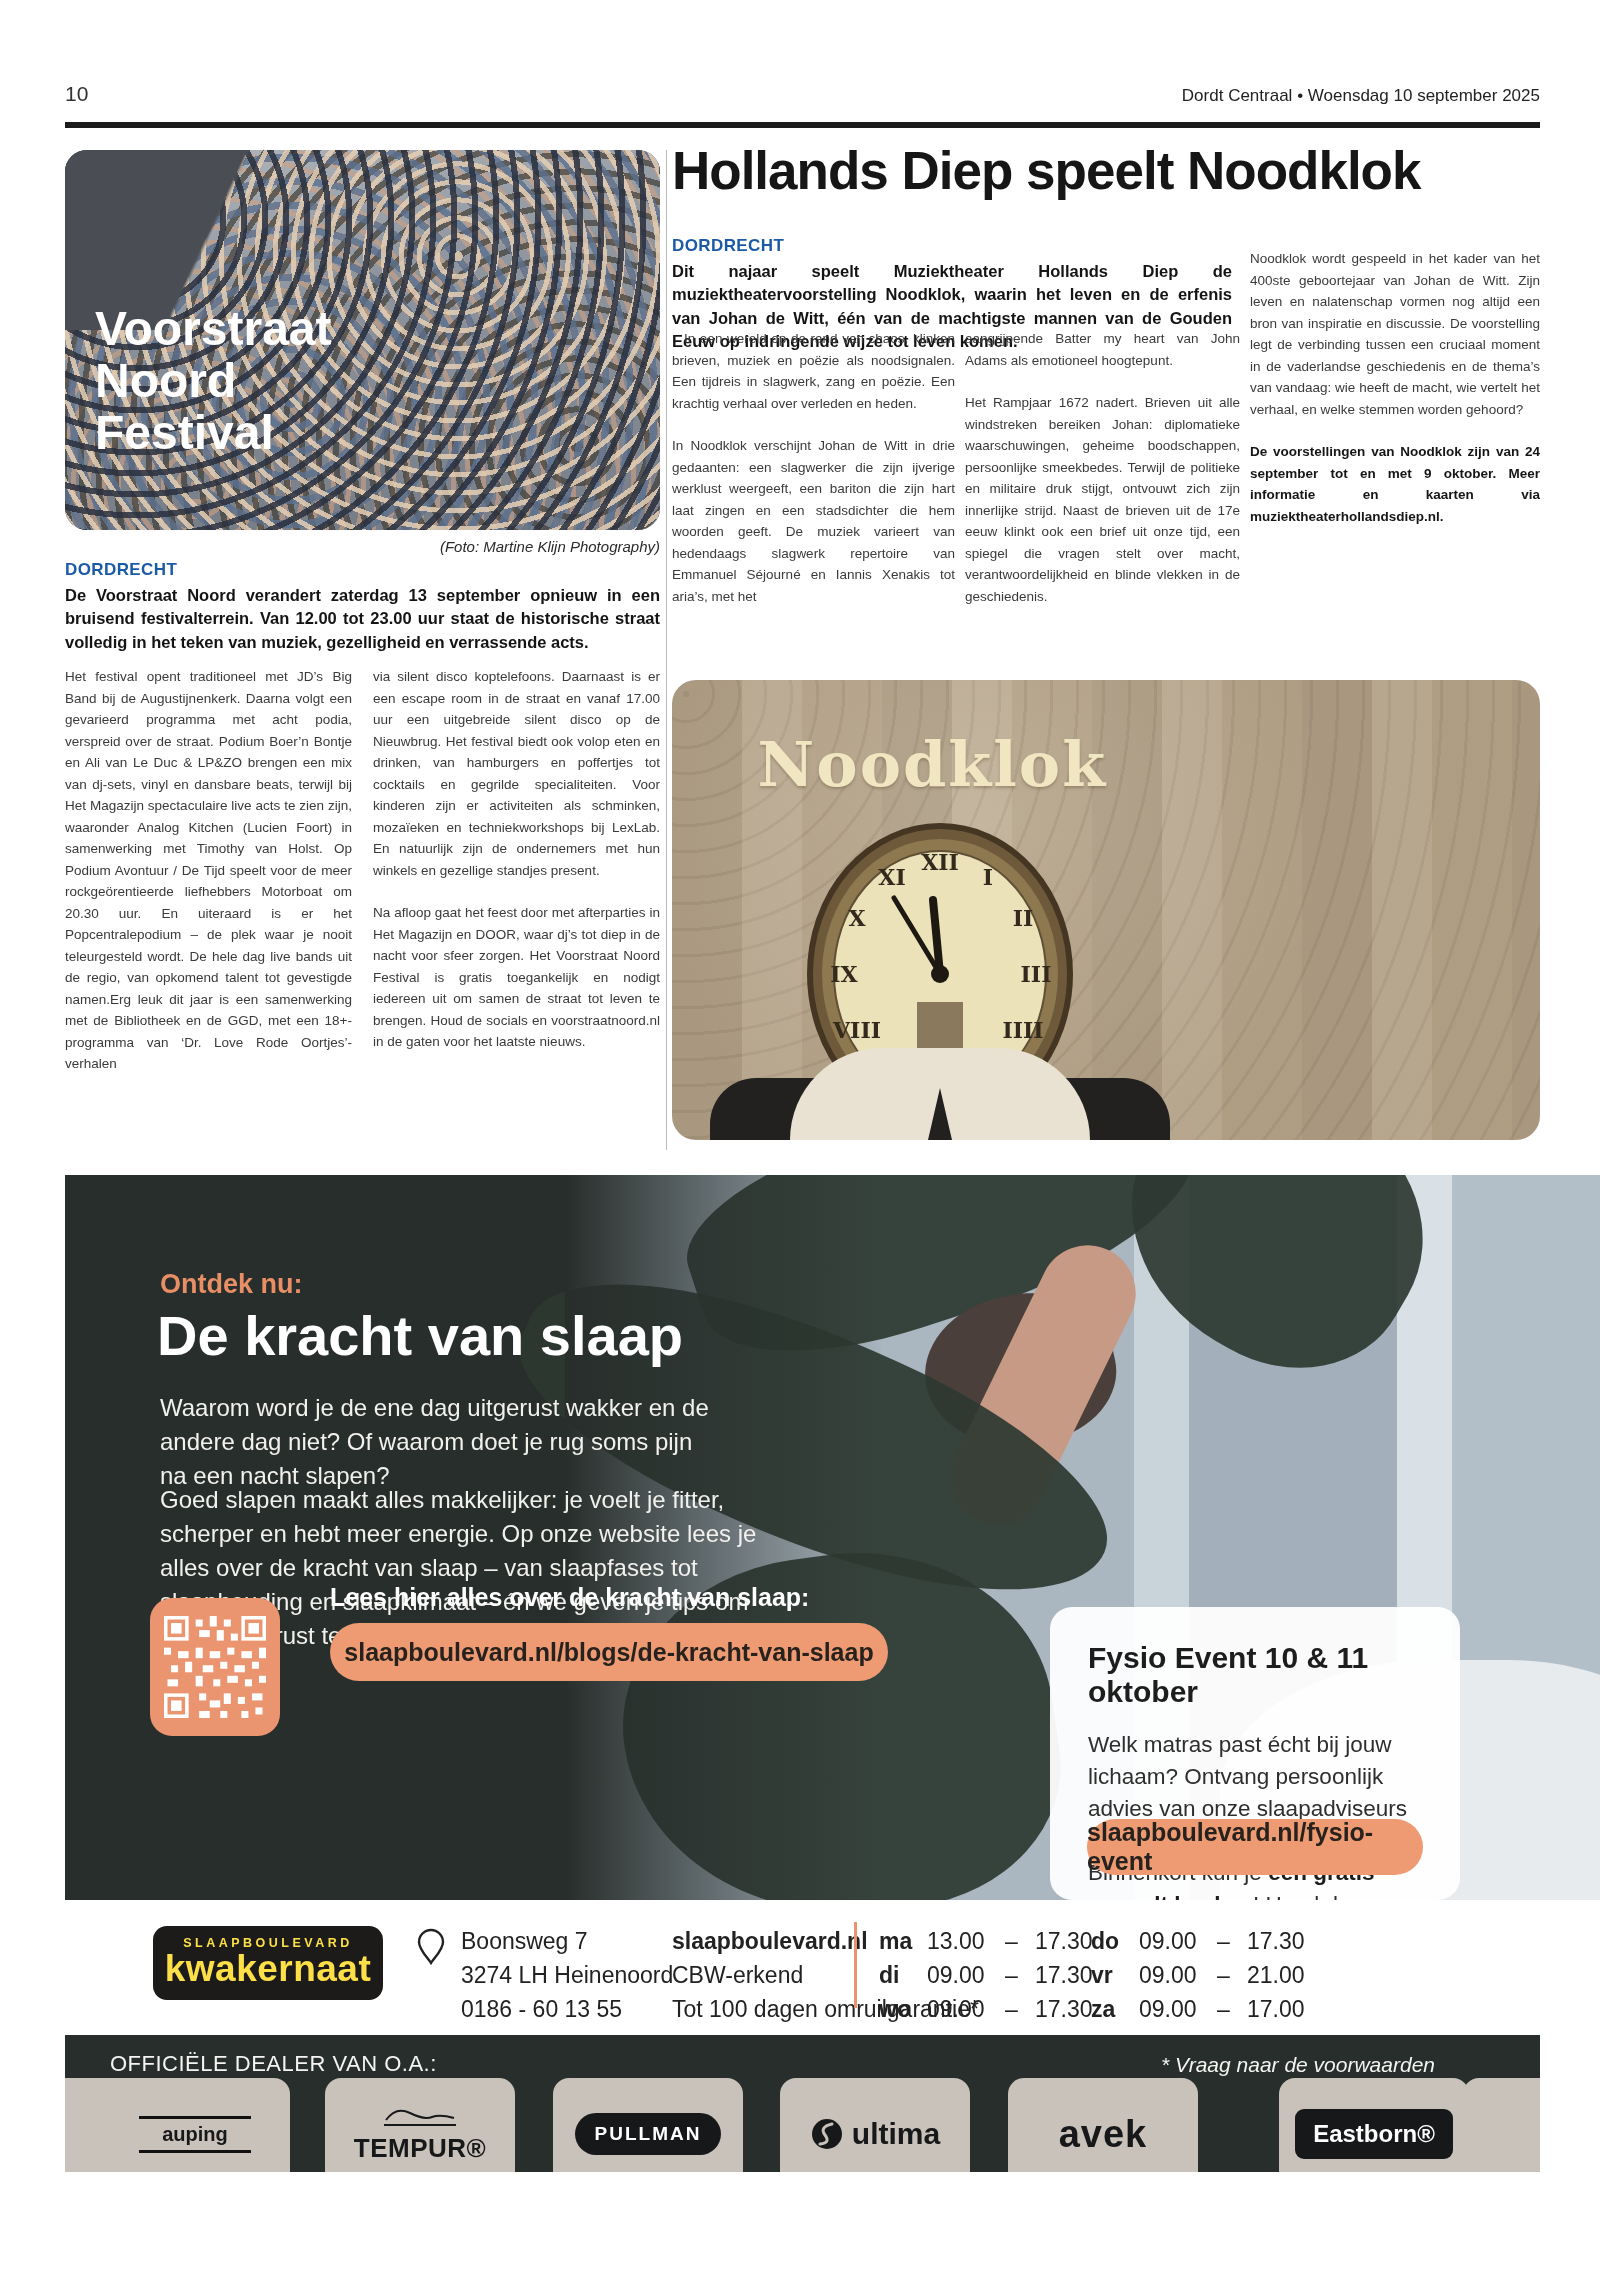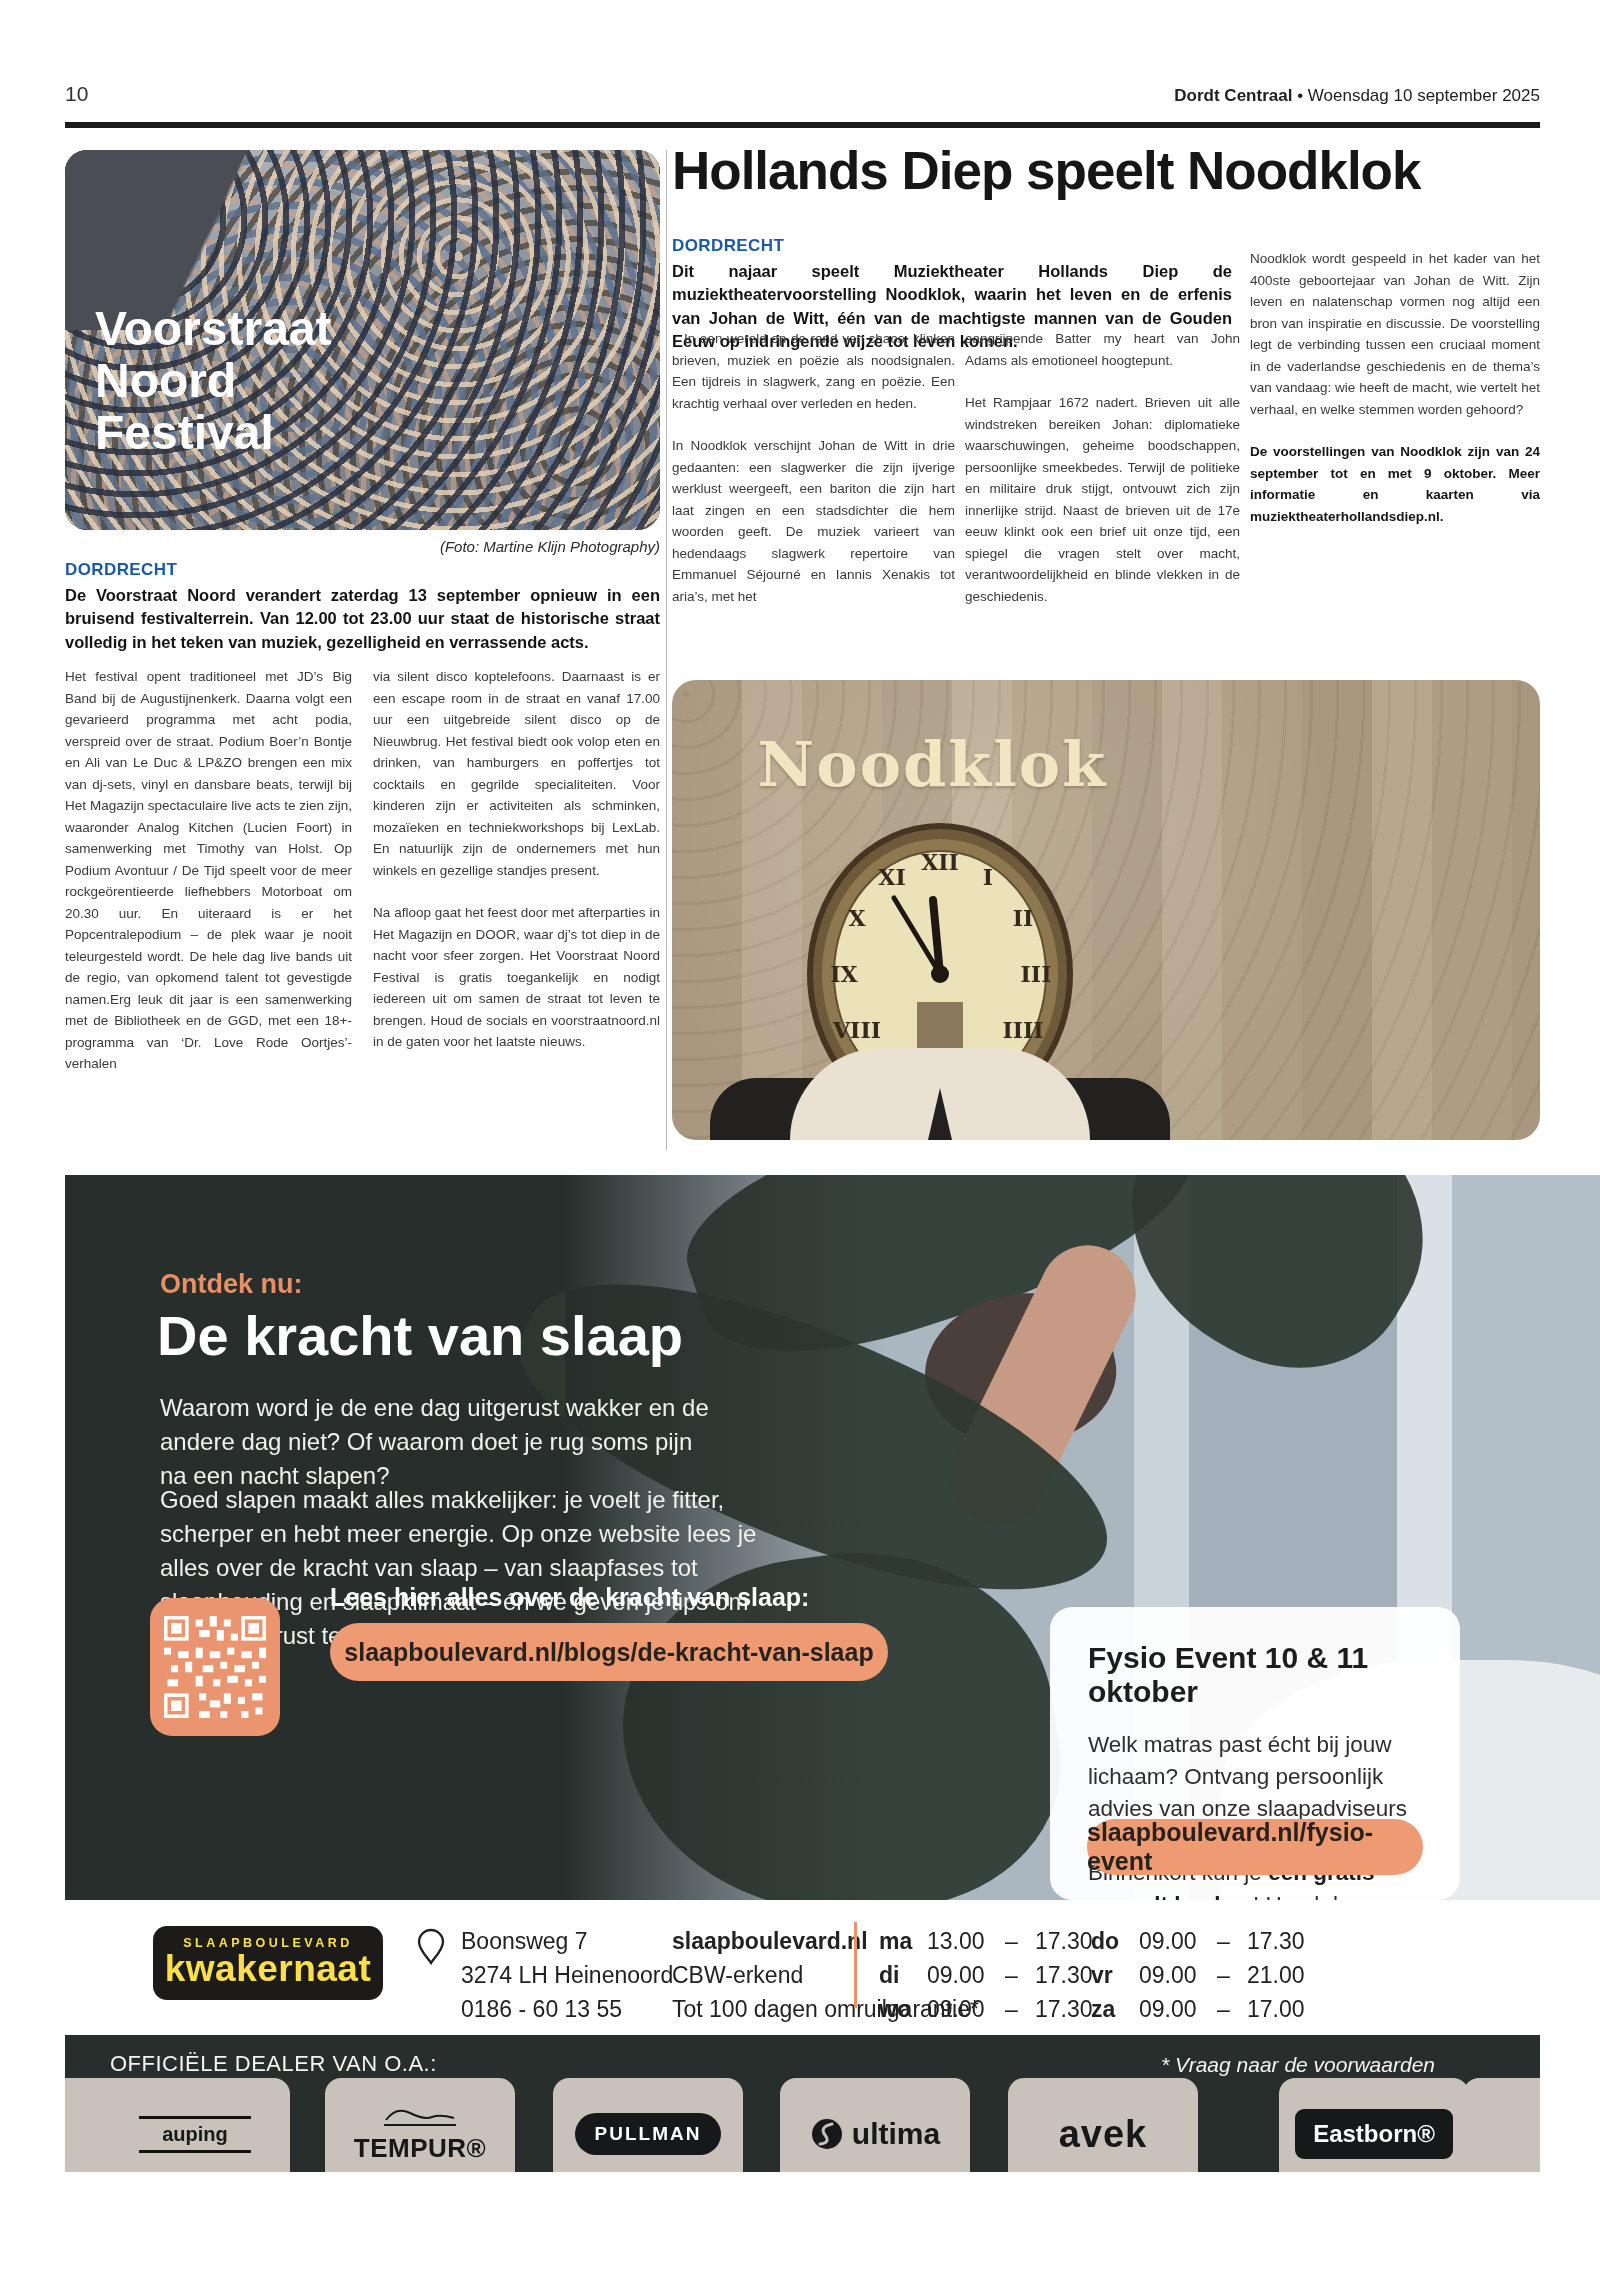--- a/index.html
+++ b/index.html
@@ -3,21 +3,21 @@
 <meta charset="utf-8">
 <style>
   html,body{margin:0;padding:0;background:#ffffff;}
   #page{position:relative;width:1600px;height:2274px;background:#fff;margin:0 auto;overflow:hidden;
         font-family:"Liberation Sans",sans-serif;color:#222;}
   .abs{position:absolute;}
 
   
   .pagenum{left:65px;top:82px;font-size:21px;color:#333;}
   .masthead{right:60px;top:86px;font-size:17px;color:#222;}
-  .masthead .b{font-weight:700;}
+  .masthead .b{font-weight:400;}
   .toprule{left:65px;top:122px;width:1475px;height:6px;background:#1b1b1b;}
 
   
   .photo{left:65px;top:150px;width:595px;height:380px;border-radius:22px;overflow:hidden;}
   .crowd{position:absolute;inset:0;background-color:#8d939b;
     background-image:
       repeating-radial-gradient(circle at 12% 18%, rgba(42,48,62,.85) 0 6px, transparent 6px 21px),
       repeating-radial-gradient(circle at 66% 28%, rgba(228,206,180,.85) 0 5px, transparent 5px 18px),
       repeating-radial-gradient(circle at 38% 66%, rgba(92,112,142,.8) 0 7px, transparent 7px 24px),
       repeating-radial-gradient(circle at 86% 78%, rgba(64,62,56,.7) 0 6px, transparent 6px 17px),

